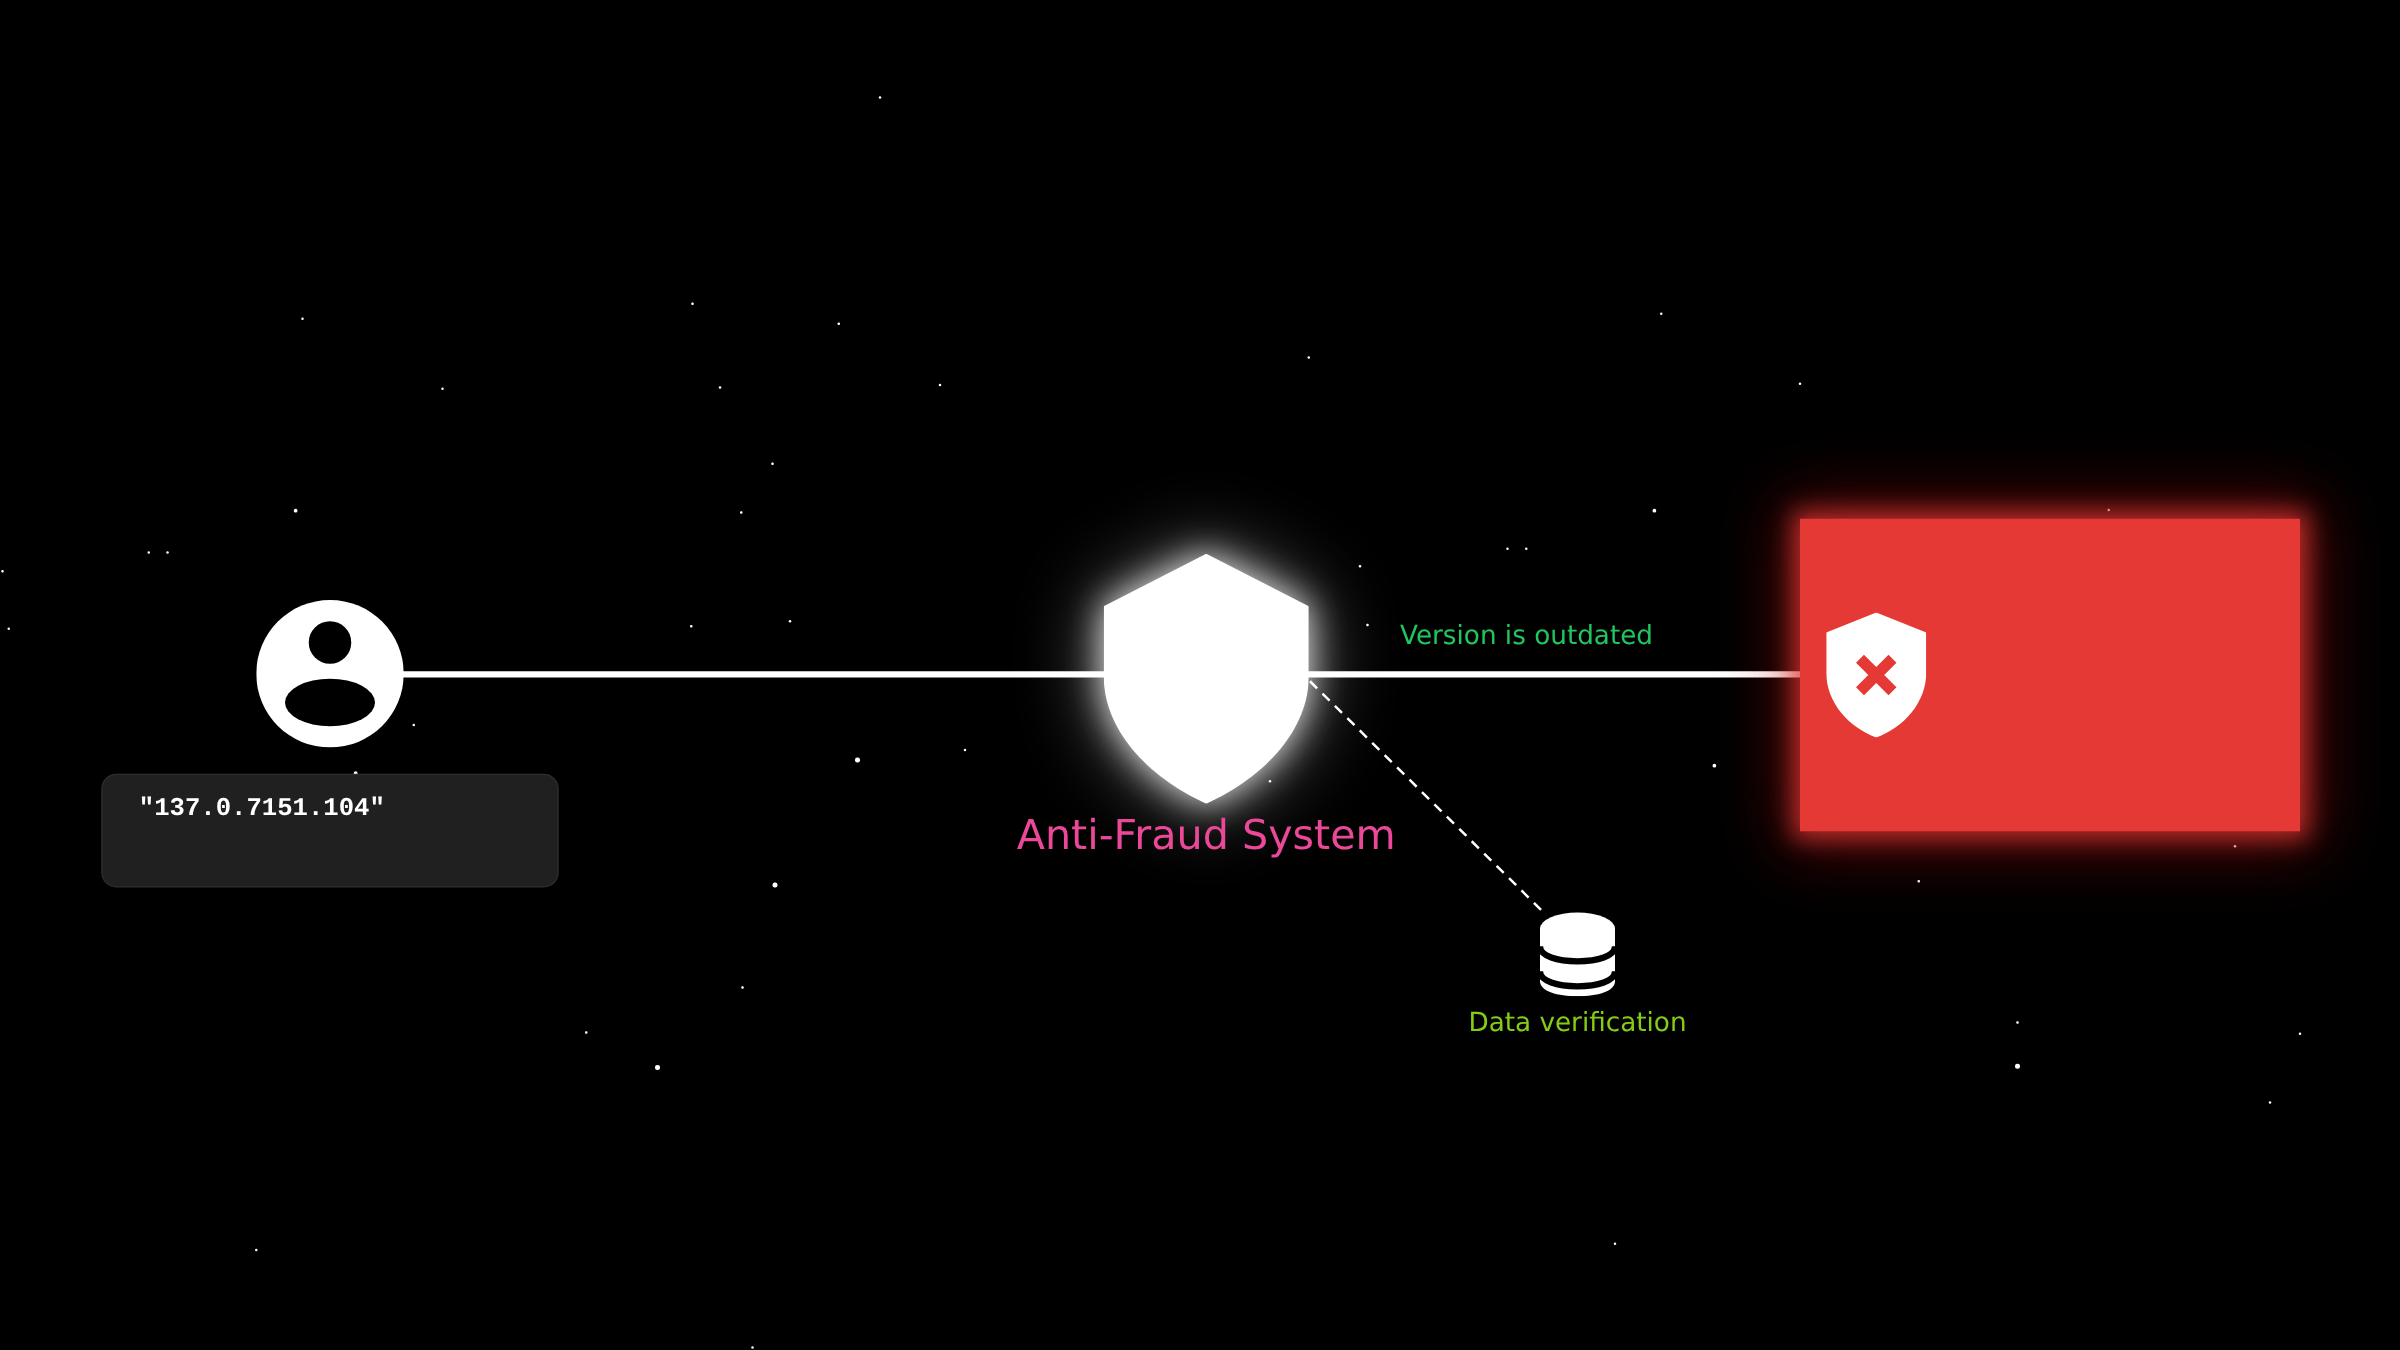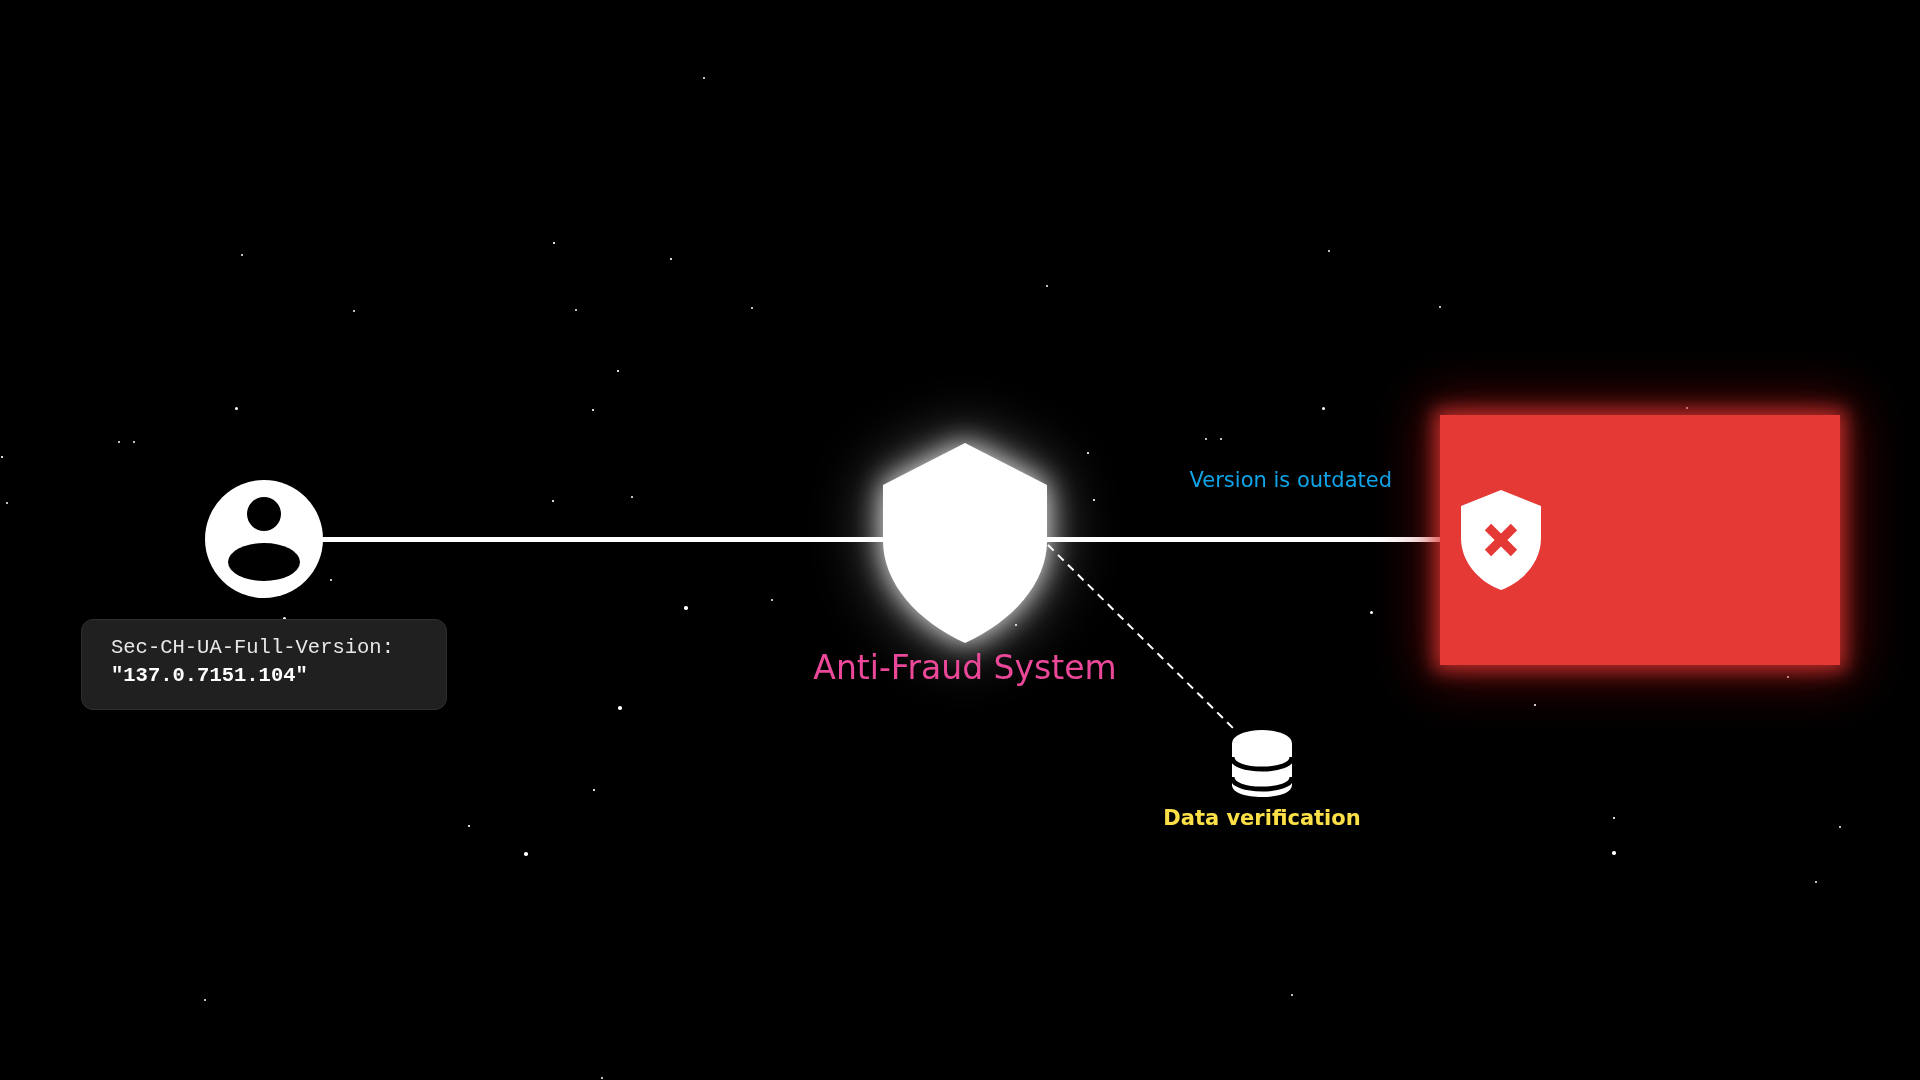--- a/index.html
+++ b/index.html
@@ -24,30 +24,30 @@
     padding: 14px 0 0 29px; line-height: 28px; color: #e8e8e8;
   }
   .header-card .val { font-weight: bold; color: #fff; }
   .shield-wrap { left: 883px; top: 443px; width: 164px; height: 200px; }
   .shield-wrap svg { filter: drop-shadow(0 0 14px rgba(255,255,255,0.85)) drop-shadow(0 0 30px rgba(255,255,255,0.45)); }
   .label-afs {
     left: 790px; top: 648px; width: 350px; text-align: center;
     font-size: 33px; letter-spacing: 0px; color: #ec4899;
   }
   .label-version {
-    left: 1120px; top: 468px; width: 272px; text-align: right;
-    font-size: 21px; color: #0ea5e9;
+    left: 1120px; top: 496px; width: 272px; text-align: left;
+    font-size: 21px; color: #22c55e;
   }
   .dashed {
     left: 0; top: 0; width: 1920px; height: 1080px; pointer-events: none;
   }
   .db-icon { left: 1230px; top: 729px; width: 64px; height: 68px; }
   .label-data {
     left: 1140px; top: 806px; width: 244px; text-align: center;
-    font-size: 21px; color: #fde047; font-weight: bold;
+    font-size: 21px; color: #84cc16;
   }
   .red-flag {
     left: 1440px; top: 415px; width: 400px; height: 250px;
     background: #e53935;
     box-shadow: 0 0 18px 6px rgba(229,57,53,0.75), 0 0 50px 14px rgba(180,20,20,0.45);
   }
   .red-flag .rf-shield { position: absolute; left: 21px; top: 75px; width: 80px; height: 100px; }
   .red-flag .rf-text {
     position: absolute; left: 120px; top: 88px; font-size: 58px;
     color: #fff; letter-spacing: 1px; line-height: 72px; white-space: nowrap;
@@ -112,21 +112,20 @@
 
 <div class="abs avatar">
   <svg width="118" height="118" viewBox="0 0 118 118">
     <circle cx="59" cy="59" r="59" fill="#fff"></circle>
     <circle cx="59" cy="34" r="17" fill="#000"></circle>
     <ellipse cx="59" cy="82" rx="36" ry="19" fill="#000"></ellipse>
   </svg>
 </div>
 
 <div class="abs header-card">
-  <div>Sec-CH-UA-Full-Version:</div>
   <div class="val">"137.0.7151.104"</div>
 </div>
 
 <div class="abs shield-wrap">
   <svg width="164" height="200" viewBox="0 0 164 200">
     <path d="M82 0 L164 42 L164 98 C164 140 130 178 82 200 C34 178 0 140 0 98 L0 42 Z" fill="#fff"></path>
   </svg>
 </div>
 <div class="abs label-afs">Anti-Fraud System</div>
 

